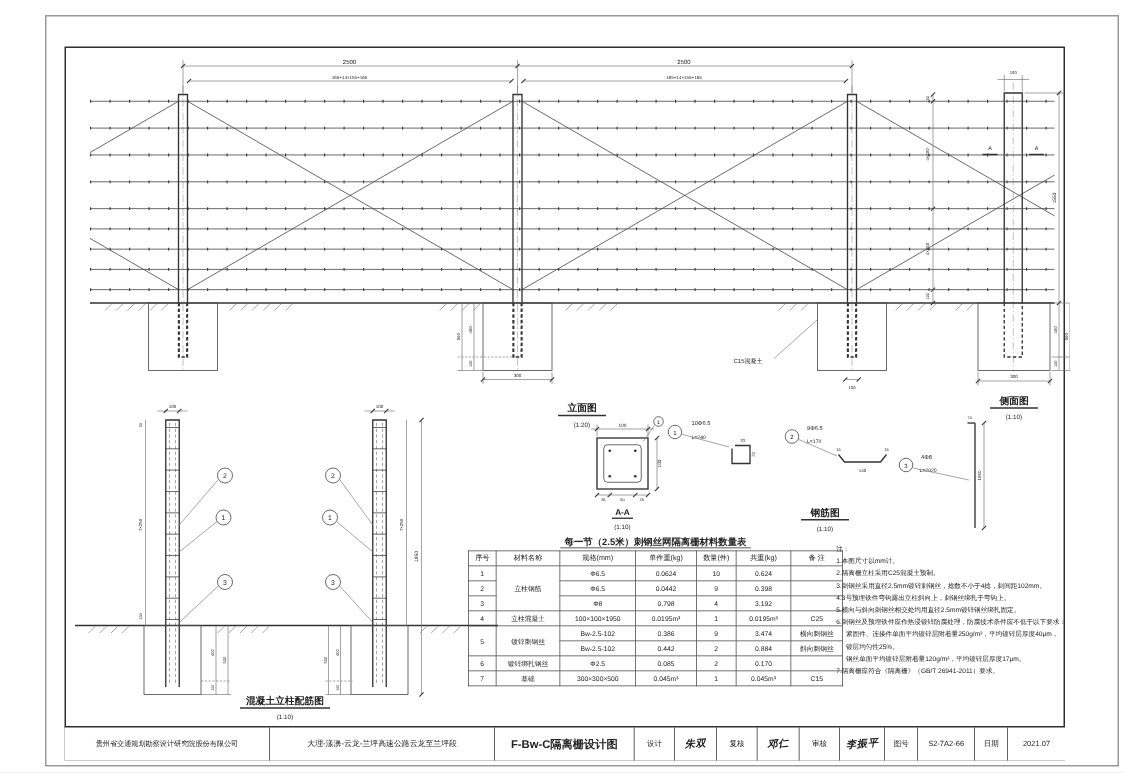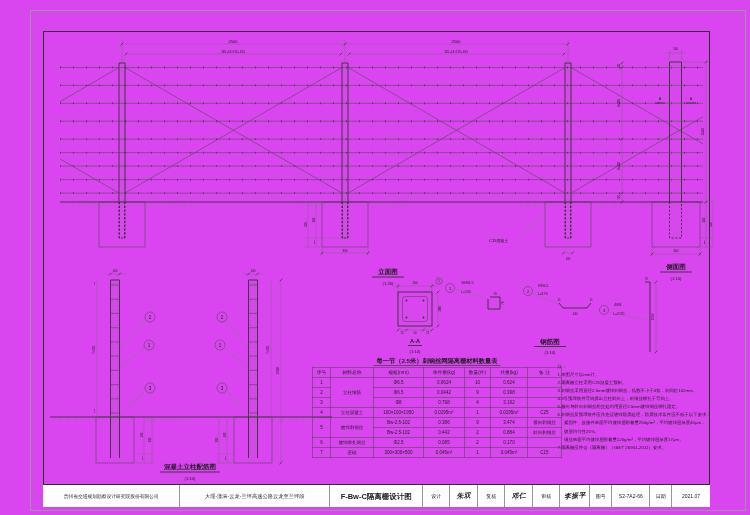--- a/index.html
+++ b/index.html
@@ -1,16 +1,16 @@
 <!DOCTYPE html>
 <html><head>
 <meta charset="utf-8">
 <style>
   html,body{margin:0;padding:0;background:#e8e8e6;}
-  #sheet{position:relative;width:750px;height:515px;background:#d946ef;overflow:hidden;
+  #sheet{position:relative;width:750px;height:515px;background:#ffffff;overflow:hidden;
          font-family:"Liberation Sans","DejaVu Sans",sans-serif;color:#222;}
   .abs{position:absolute;}
   
   #outer-border{left:30px;top:10px;width:714px;height:499px;border:0.8px solid #999;}
   #inner-frame{left:43px;top:31px;width:667px;height:476px;border:1.4px solid #2f2f2f;box-sizing:border-box;}
   
   .ln{stroke:#4a4a4a;stroke-width:.55;fill:none}
   .lnb{stroke:#333;stroke-width:.9;fill:none}
   .thin{stroke:#7a7a7a;stroke-width:.45;fill:none}
   .dsh{stroke-dasharray:2.2 1.6}

